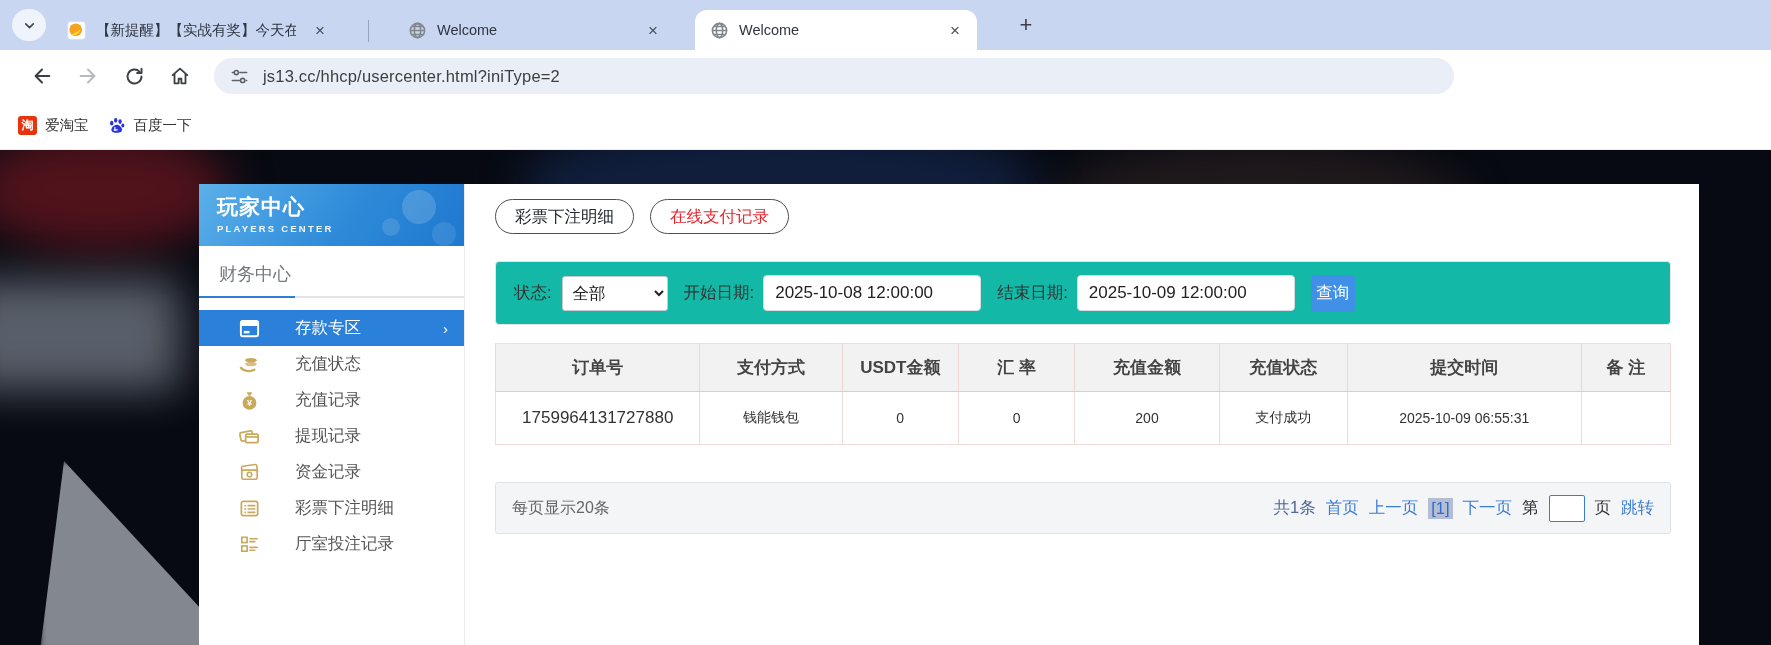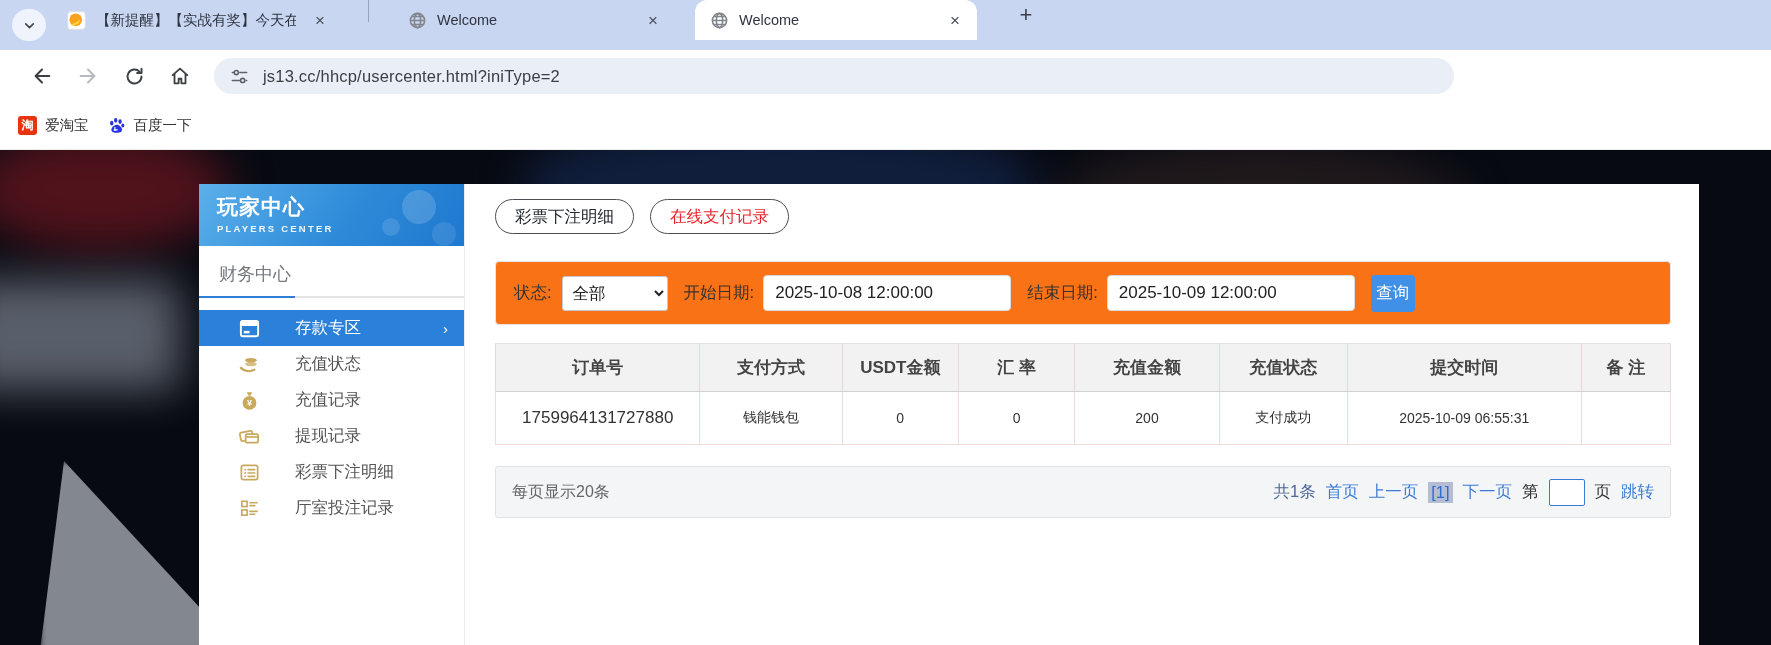--- a/index.html
+++ b/index.html
@@ -3,21 +3,21 @@
 <meta charset="utf-8">
 <style>
   * { margin:0; padding:0; box-sizing:border-box; }
   html,body { width:1771px; height:645px; overflow:hidden; }
   body { font-family:"Liberation Sans", sans-serif; background:#fff; }
   .screen { position:relative; width:1771px; height:645px; overflow:hidden; }
 
   
   .tabstrip { position:absolute; left:0; top:0; width:100%; height:50px; background:#c9d6f1; display:flex; align-items:flex-end; }
   .tab-search-btn { position:absolute; left:12px; top:9px; width:34px; height:32px; border-radius:16px; background:#eef3fc; display:flex; align-items:center; justify-content:center; color:#444; font-size:13px; cursor:pointer; }
-  .tabs-wrap { display:flex; align-items:flex-start; margin-left:52px; height:100%;gap:20px; }
+  .tabs-wrap { display:flex; align-items:flex-end; margin-left:52px; height:100%;gap:20px; }
   .tab { height:40px; display:flex; align-items:center; padding:0 12px 0 14px; font-size:14.5px; color:#2f3440; border-radius:12px 12px 0 0; }
   .tab .title { flex:1; overflow:hidden; white-space:nowrap; max-width:200px; }
   .tab.active { background:#fff; }
   .tab .favicon { width:20px; height:20px; margin-right:10px; flex:0 0 auto; display:flex; align-items:center; justify-content:center; }
   .tab .close { margin-left:14px; color:#4a4f5a; font-size:17px; line-height:1; padding:2px 5px; border-radius:50%; cursor:pointer; }
   .tab-sep { width:1px; height:22px; background:#96a3c2; margin:0 4px 8px 4px; }
   .new-tab-btn { margin:0 0 10px 14px; font-size:22px; color:#3a3f4a; width:30px; height:30px; display:flex; align-items:center; justify-content:center; border-radius:50%; cursor:pointer; }
 
   .toolbar { position:absolute; left:12px; top:50px; width:100%; height:52px; background:#fff; display:flex; align-items:center; }
   .nav-icon { width:40px; height:40px; display:flex; align-items:center; justify-content:center; border-radius:50%; margin-left:6px; cursor:pointer; }
@@ -56,37 +56,37 @@
   .side-item .sicon { width:24px; height:24px; margin-right:34px; display:flex; align-items:center; justify-content:center; flex:0 0 auto; }
   .side-item.active { background:#2b80d9; color:#fff; }
   .side-item .chev { margin-left:auto; font-size:15px; color:#fff; }
 
   
   .main { flex:1; padding:15px 28px 0 30px; background:#fff; }
   .pill-row { display:flex; gap:16px; }
   .pill { height:35px; padding:0 19px; border:1px solid #4b4f55; border-radius:18px; background:transparent; font-size:16.5px; color:#24292e; display:flex; align-items:center; cursor:pointer; font-family:inherit; }
   .pill.red { color:#e8262d; }
 
-  .filter-bar { margin-top:27px; border:1px solid #e2e5ea; border-radius:4px; background:#f97316; height:64px; display:flex; align-items:center; padding:0 18px; }
+  .filter-bar { margin-top:27px; border:1px solid #e2e5ea; border-radius:4px; background:#14b8a6; height:64px; display:flex; align-items:center; padding:0 18px; }
   .filter-bar label { font-size:16.5px; color:#333; }
   .status-select { margin-left:10px; width:106px; height:35px; border:1px solid #c6cad0; border-radius:3px; background:#fff; font-size:16.5px; color:#222; padding:0 6px; font-family:inherit; }
-  .date-input { margin-left:9px; width:248px; height:36px; border:1px solid #d7dade; border-radius:4px; background:#fff; font-size:17px; color:#222; padding:0 11px; font-family:inherit; }
+  .date-input { margin-left:9px; width:218px; height:36px; border:1px solid #d7dade; border-radius:4px; background:#fff; font-size:17px; color:#222; padding:0 11px; font-family:inherit; }
   .gap-l { margin-left:16px; }
   .query-btn { margin-left:16px; width:44px; height:37px; background:#4090e8; color:#fff; border:none; border-radius:4px; font-size:16.5px; cursor:pointer; font-family:inherit; }
 
   .data-table { margin-top:18px; width:100%; border-collapse:collapse; background:#fff; border:1px solid #e9d8d8; }
   .data-table th { height:48px; background:#f2f2f2; font-size:17px; font-weight:bold; color:#444; border:1px solid #efd6d6; border-top-color:#e3e3e3; border-bottom:1px solid #d2d2d2; }
   .data-table td { height:53px; font-size:14px; color:#333; text-align:center; border:1px solid #f2dada; }
   .data-table col:nth-child(1){width:17.4%} .data-table col:nth-child(2){width:12.1%}
   .data-table col:nth-child(3){width:9.9%}  .data-table col:nth-child(4){width:9.9%}
   .data-table col:nth-child(5){width:12.3%} .data-table col:nth-child(6){width:10.9%}
   .data-table col:nth-child(7){width:19.9%} .data-table col:nth-child(8){width:12.6%}
   .data-table td:first-child { font-size:17px; }
 
-  .page-bar { margin-top:21px; background:#f4f5f7; border:1px solid #dfe1e5; border-radius:3px; height:52px; display:flex; align-items:center; justify-content:space-between; padding:0 16px; }
+  .page-bar { margin-top:37px; background:#f4f5f7; border:1px solid #dfe1e5; border-radius:3px; height:52px; display:flex; align-items:center; justify-content:space-between; padding:0 16px; }
   .page-size { font-size:16px; color:#666; }
   .page-ctrl { display:flex; align-items:center; gap:10px; font-size:16.5px; }
   .page-total { color:#4d6796; }
   .page-link { color:#3a7bd5; cursor:pointer; text-decoration:none; }
   .page-cur { background:#b4bdd2; color:#2f6bd0; padding:1px 3px; }
   .jump-label { color:#333; }
   .jump-input { width:36px; height:27px; border:1px solid #3a7bd5; border-radius:2px; background:#fff; font-size:15px; text-align:center; font-family:inherit; }
 </style>
 </head>
 <body>
@@ -249,20 +249,32 @@
             <span class="sicon">
               <svg width="23" height="23" viewBox="0 0 24 24">
                 <g transform="rotate(-10 9 12)">
                   <rect x="2.5" y="7" width="13" height="9" rx="1.5" fill="none" stroke="#c9a95c" stroke-width="1.8"></rect>
                 </g>
                 <rect x="8" y="9.5" width="13" height="9" rx="1.5" fill="#fff" stroke="#c9a95c" stroke-width="1.8"></rect>
                 <path d="M8 12.5h13" stroke="#c9a95c" stroke-width="1.8"></path>
               </svg>
             </span>
             <span>提现记录</span>
+          </div>
+          <div class="side-item">
+            <span class="sicon">
+              <svg width="23" height="23" viewBox="0 0 24 24">
+                <g transform="rotate(-8 12 9)">
+                  <rect x="4" y="4.5" width="16" height="9" rx="1.5" fill="none" stroke="#c9a95c" stroke-width="1.7"></rect>
+                </g>
+                <rect x="4" y="9.5" width="16" height="9.5" rx="1.5" fill="#fff" stroke="#c9a95c" stroke-width="1.7"></rect>
+                <circle cx="12" cy="14.2" r="2.4" fill="none" stroke="#c9a95c" stroke-width="1.6"></circle>
+              </svg>
+            </span>
+            <span>资金记录</span>
           </div>
           <div class="side-item">
             <span class="sicon">
               <svg width="23" height="23" viewBox="0 0 24 24">
                 <rect x="3.5" y="4.5" width="17" height="15" rx="2" fill="none" stroke="#c9a95c" stroke-width="1.8"></rect>
                 <circle cx="7.5" cy="9" r="1" fill="#c9a95c"></circle>
                 <circle cx="7.5" cy="12.5" r="1" fill="#c9a95c"></circle>
                 <circle cx="7.5" cy="16" r="1" fill="#c9a95c"></circle>
                 <path d="M10.5 9h7M10.5 12.5h7M10.5 16h7" stroke="#c9a95c" stroke-width="1.7" stroke-linecap="round"></path>
               </svg>

